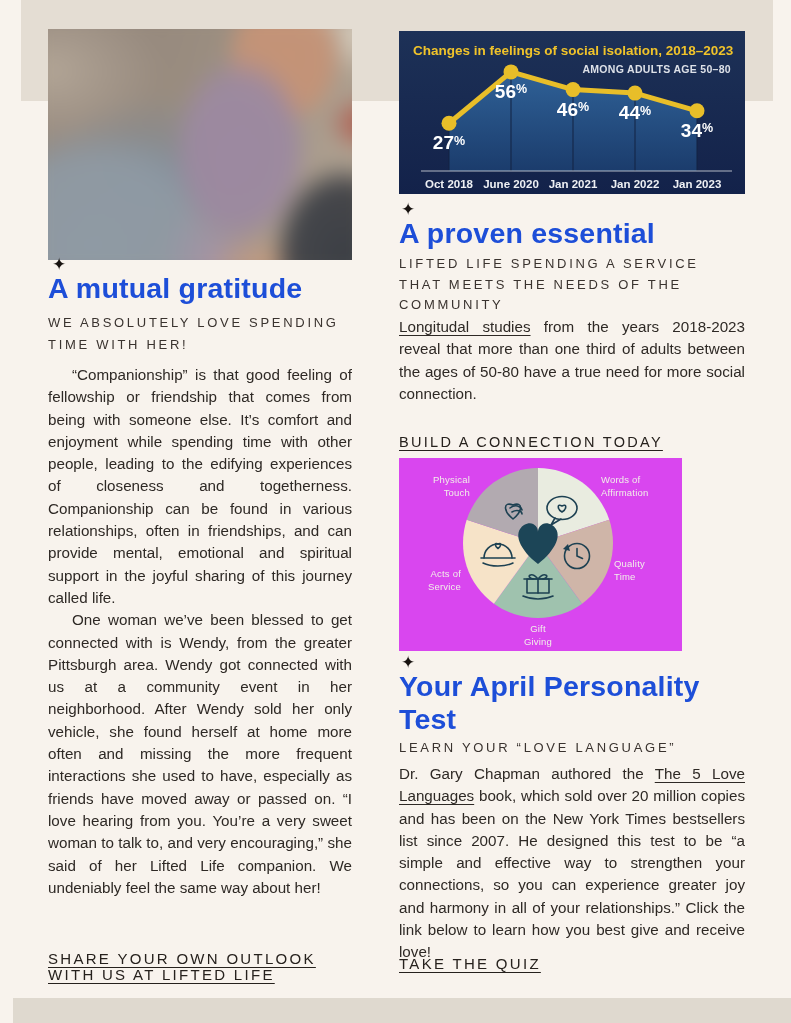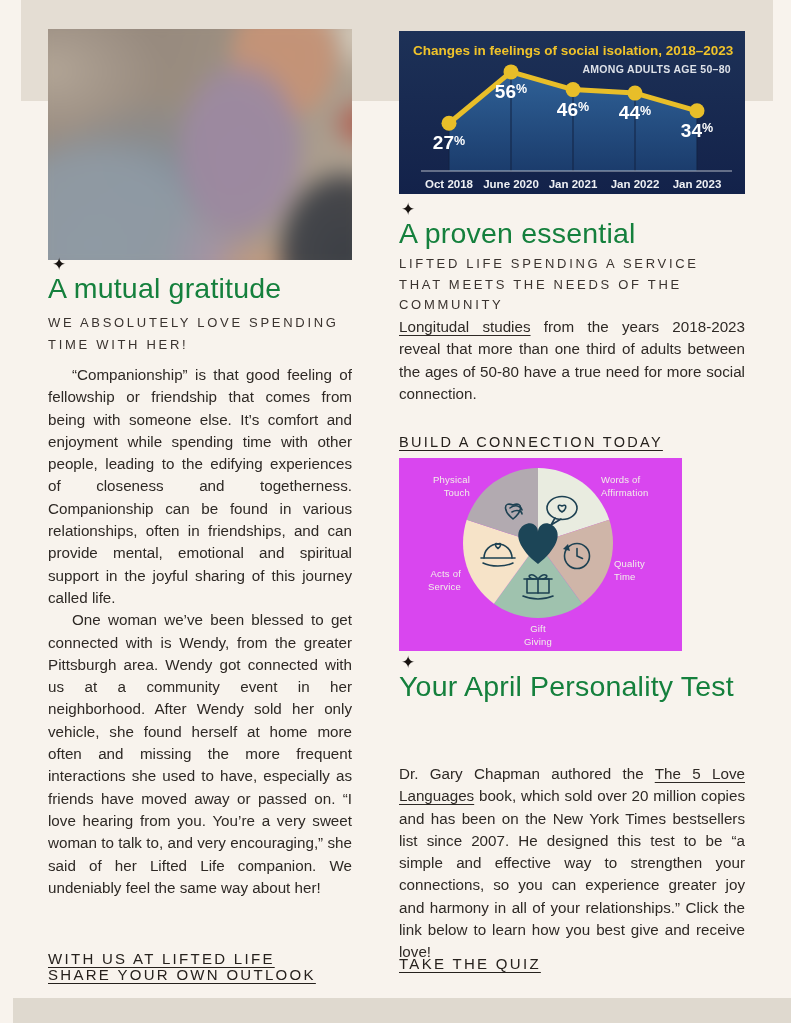--- a/index.html
+++ b/index.html
@@ -21,21 +21,21 @@
       radial-gradient(ellipse 75px 110px at 54% 96%, #a493a7 0%, rgba(164,147,167,0) 70%),
       radial-gradient(ellipse 80px 92px at 75% 17%, #c49377 0%, rgba(196,147,119,.95) 55%, rgba(196,147,119,0) 76%),
       radial-gradient(ellipse 70px 40px at 80% 0%, #ebe6dc 0%, rgba(235,230,220,0) 70%),
       radial-gradient(ellipse 55px 60px at 98% 8%, #ddd4c5 0%, rgba(221,212,197,0) 75%),
       radial-gradient(ellipse 175px 150px at 18% 88%, #8f9aa4 0%, rgba(143,154,164,.9) 55%, rgba(143,154,164,0) 80%),
       radial-gradient(ellipse 150px 115px at 37% 64%, #7e8b99 0%, rgba(126,139,153,0) 76%),
       radial-gradient(ellipse 150px 115px at 6% 22%, #b2a596 0%, rgba(178,165,150,0) 75%),
       linear-gradient(105deg,#8f8279 0%,#9a8d80 45%,#b4a695 100%);}
 
   .sparkle{position:absolute;font-size:17px;color:#17120f;line-height:1;}
-  .h1{position:absolute;font-size:28.5px;font-weight:400;color:#15803d;letter-spacing:.2px;line-height:33px;}
+  .h1{position:absolute;font-size:28.5px;font-weight:700;color:#1d4ed8;letter-spacing:.2px;line-height:33px;}
   .subhead{position:absolute;font-size:13px;font-weight:400;color:#3a332f;letter-spacing:2.7px;line-height:21.5px;}
   .body-text{position:absolute;font-size:15.2px;color:#2e2925;line-height:22.3px;text-align:justify;}
   .body-text p{margin:0;text-indent:24px;}
   .inline-link{text-decoration:underline;text-underline-offset:3px;text-decoration-thickness:1.2px;cursor:pointer;}
   .cta{position:absolute;font-size:14.5px;font-weight:500;color:#26211d;letter-spacing:2.3px;line-height:16px;cursor:pointer;}
   .cta span{display:block;text-decoration:underline;text-underline-offset:3px;text-decoration-thickness:1.4px;}
 
   
   .chart-wrap{position:absolute;left:399px;top:31px;width:346px;height:163px;}
   .ct{font-family:"Liberation Sans",sans-serif;font-size:13.5px;font-weight:700;fill:#f0c32a;}
@@ -61,22 +61,22 @@
   <span class="sparkle" style="left:52px;top:256px;">✦</span>
   <div class="h1" style="left:48px;top:272px;width:320px;">A mutual gratitude</div>
   <div class="subhead" style="left:48px;top:312px;width:304px;">WE ABSOLUTELY LOVE SPENDING TIME WITH HER!</div>
 
   <div class="body-text" style="left:48px;top:364px;width:304px;">
     <p>“Companionship” is that good feeling of fellowship or friendship that comes from being with someone else. It’s comfort and enjoyment while spending time with other people, leading to the edifying experiences of closeness and togetherness. Companionship can be found in various relationships, often in friendships, and can provide mental, emotional and spiritual support in the joyful sharing of this journey called life.</p>
     <p>One woman we’ve been blessed to get connected with is Wendy, from the greater Pittsburgh area. Wendy got connected with us at a community event in her neighborhood. After Wendy sold her only vehicle, she found herself at home more often and missing the more frequent interactions she used to have, especially as friends have moved away or passed on.  “I love hearing from you. You’re a very sweet woman to talk to, and very encouraging,” she said of her Lifted Life companion. We undeniably feel the same way about her!</p>
   </div>
 
   <div class="cta" style="left:48px;top:951px;width:320px;font-size:15px;">
+    <span>SHARE YOUR OWN OUTLOOK</span>
     <span>WITH US AT LIFTED LIFE</span>
-    <span>SHARE YOUR OWN OUTLOOK</span>
   </div>
 
   <div class="chart-wrap">
     <svg id="iso-chart" viewBox="0 0 346 163" width="346" height="163">
       <defs>
         <linearGradient id="panelGrad" x1="0" y1="0" x2="0" y2="1">
           <stop offset="0" stop-color="#1d3157"></stop>
             <stop offset="1" stop-color="#13224a"></stop>
         </linearGradient>
         <linearGradient id="areaGrad" x1="0" y1="0" x2="0" y2="1">
@@ -165,20 +165,21 @@
     </svg>
     <div class="wheel-label" style="right:212px;top:16px;width:48px;text-align:right;">Physical Touch</div>
     <div class="wheel-label" style="left:202px;top:16px;width:80px;">Words of Affirmation</div>
     <div class="wheel-label" style="left:215px;top:100px;width:55px;">Quality Time</div>
     <div class="wheel-label" style="right:221px;top:110px;width:50px;text-align:right;">Acts of Service</div>
     <div class="wheel-label" style="left:119px;top:165px;width:40px;text-align:center;">Gift Giving</div>
   </div>
 
   <span class="sparkle" style="left:401px;top:654px;">✦</span>
   <div class="h1" style="left:399px;top:670px;width:346px;">Your April Personality Test</div>
+  <div class="subhead" style="left:399px;top:737px;width:346px;">LEARN YOUR “LOVE LANGUAGE”</div>
   <div class="body-text" style="left:399px;top:763px;width:346px;">
     <p style="text-indent:0;"><span>Dr. Gary Chapman authored the </span><span class="inline-link">The 5 Love Languages</span><span> book, which sold over 20 million copies and has been on the New York Times bestsellers list since 2007. He designed this test to be “a simple and effective way to strengthen your connections, so you can experience greater joy and harmony in all of your relationships.” Click the link below to learn how you best give and receive love!</span></p>
   </div>
   <div class="cta" style="left:399px;top:956px;width:346px;font-size:15px;">
     <span>TAKE THE QUIZ</span>
   </div>
 
 </div>
 
 </body></html>

